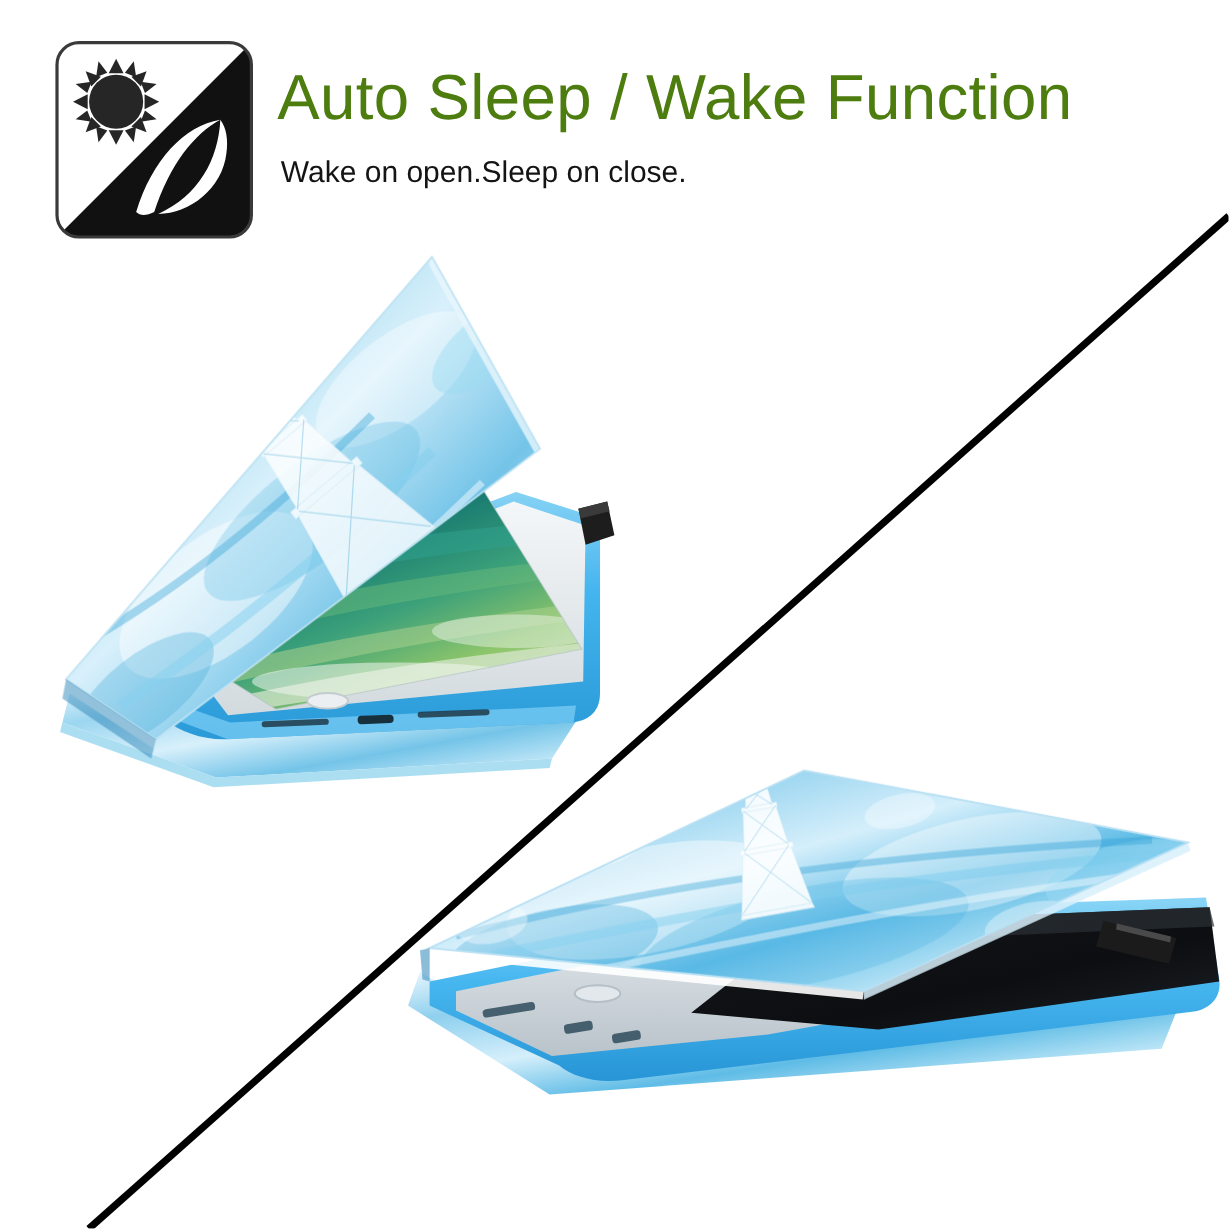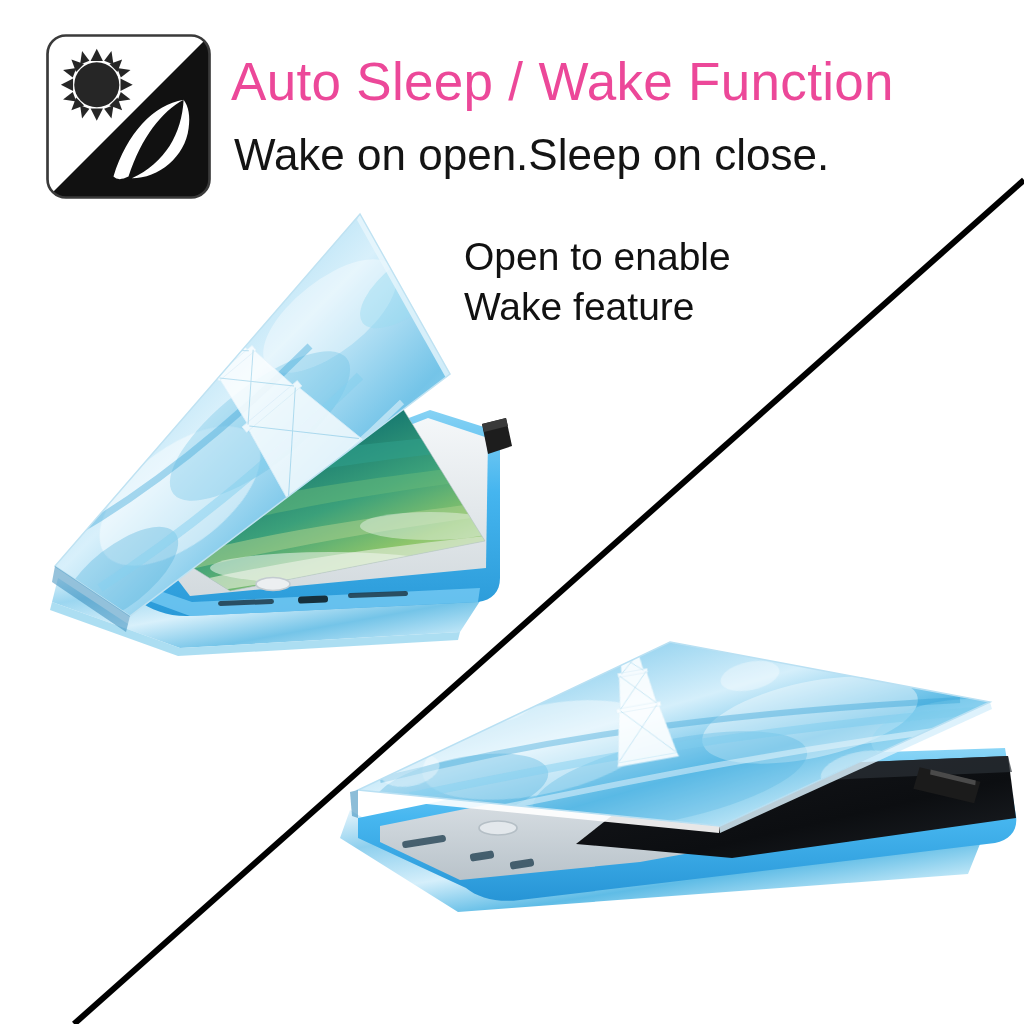--- a/index.html
+++ b/index.html
@@ -29,29 +29,29 @@
   }
   #header-icon svg { display: block; width: 100%; height: 100%; }
 
   #title {
     position: absolute;
     left: 231px;
     top: 54px;
     font-size: 53px;
     line-height: 1.06;
     letter-spacing: 0.3px;
-    color: #ec4899;
+    color: #4d7c0f;
     white-space: nowrap;
     text-align: center;
   }
   #subtitle {
     position: absolute;
     left: 234px;
     top: 131px;
-    font-size: 44px;
+    font-size: 25px;
     line-height: 1.1;
     color: #141414;
     white-space: nowrap;
   }
 
   
   #divider { position: absolute; inset: 0; }
   #divider svg { display: block; width: 1024px; height: 1024px; }
 
   
@@ -119,24 +119,20 @@
 
   <div id="title">Auto Sleep / Wake Function</div>
   <div id="subtitle">Wake on open.Sleep on close.</div>
 
   <div id="divider">
     <svg viewBox="0 0 1024 1024" xmlns="http://www.w3.org/2000/svg">
       <line x1="1024" y1="180" x2="74" y2="1024" stroke="#000000" stroke-width="6"></line>
     </svg>
   </div>
 
-  <div class="callout" id="callout-open">
-    <div>Open to enable</div>
-    <div>Wake feature</div>
-  </div>
 
 
   <div class="photo" id="photo-open">
     <svg viewBox="0 0 500 470" xmlns="http://www.w3.org/2000/svg">
       <defs>
 
         <linearGradient id="caseG1" x1="0" y1="0" x2="1" y2="1">
           <stop offset="0%" stop-color="#eaf7fd"></stop>
           <stop offset="22%" stop-color="#9bd6f0"></stop>
           <stop offset="45%" stop-color="#d8f0fb"></stop>

